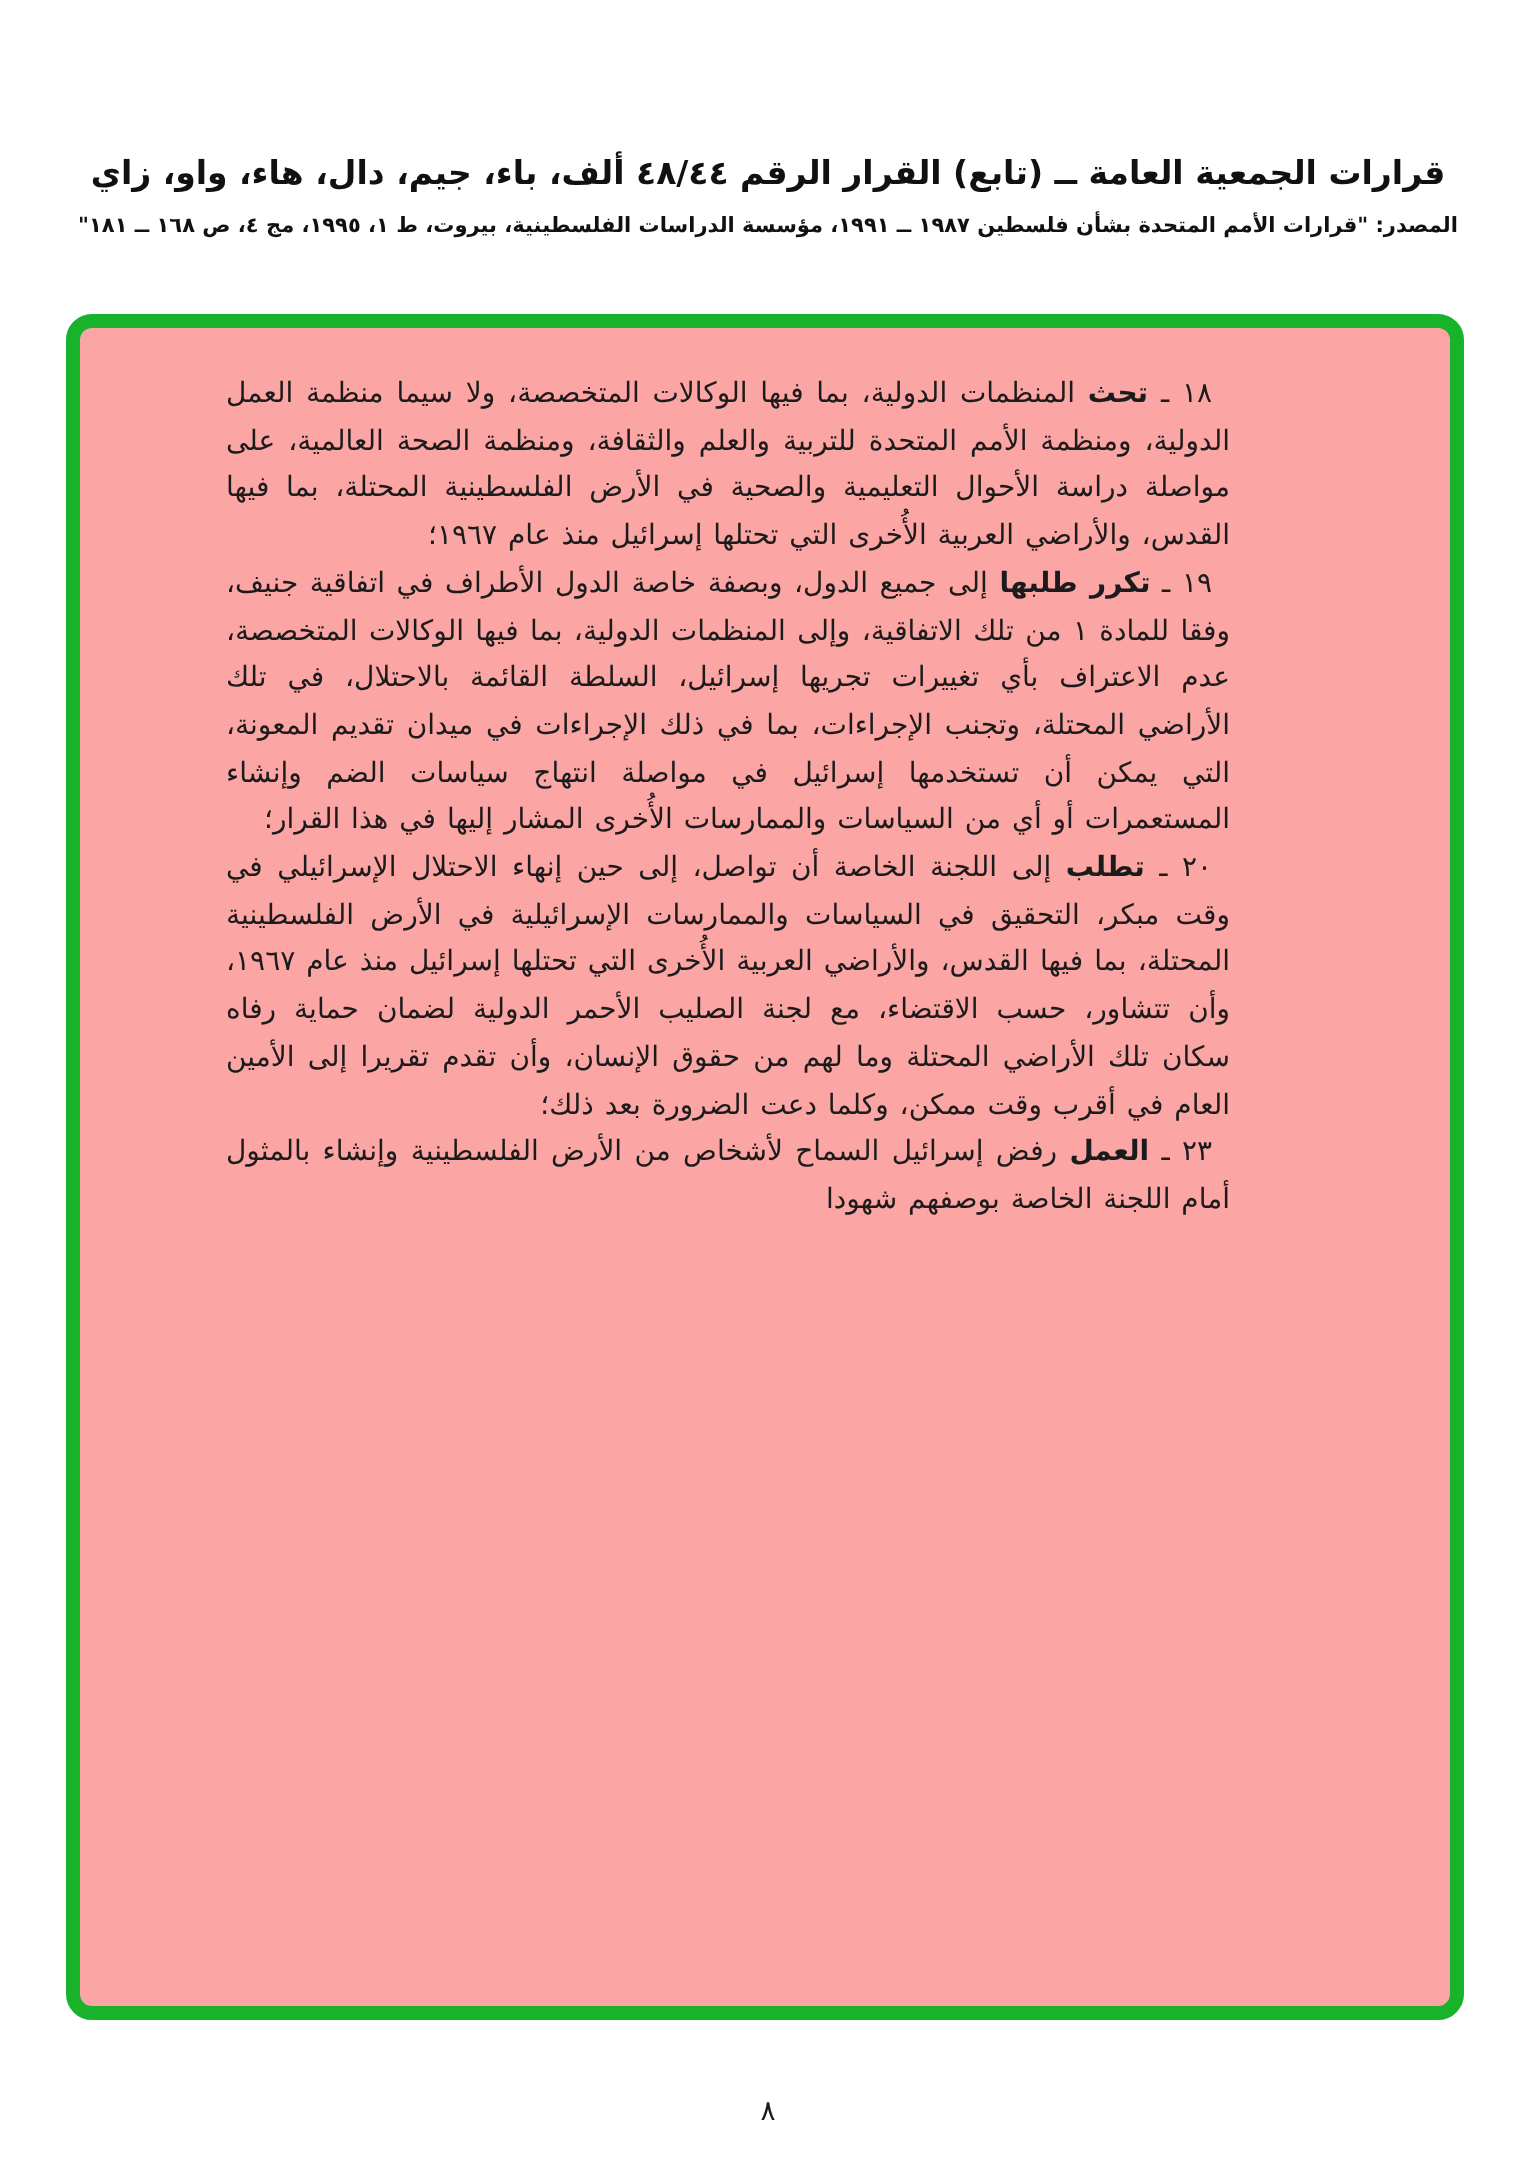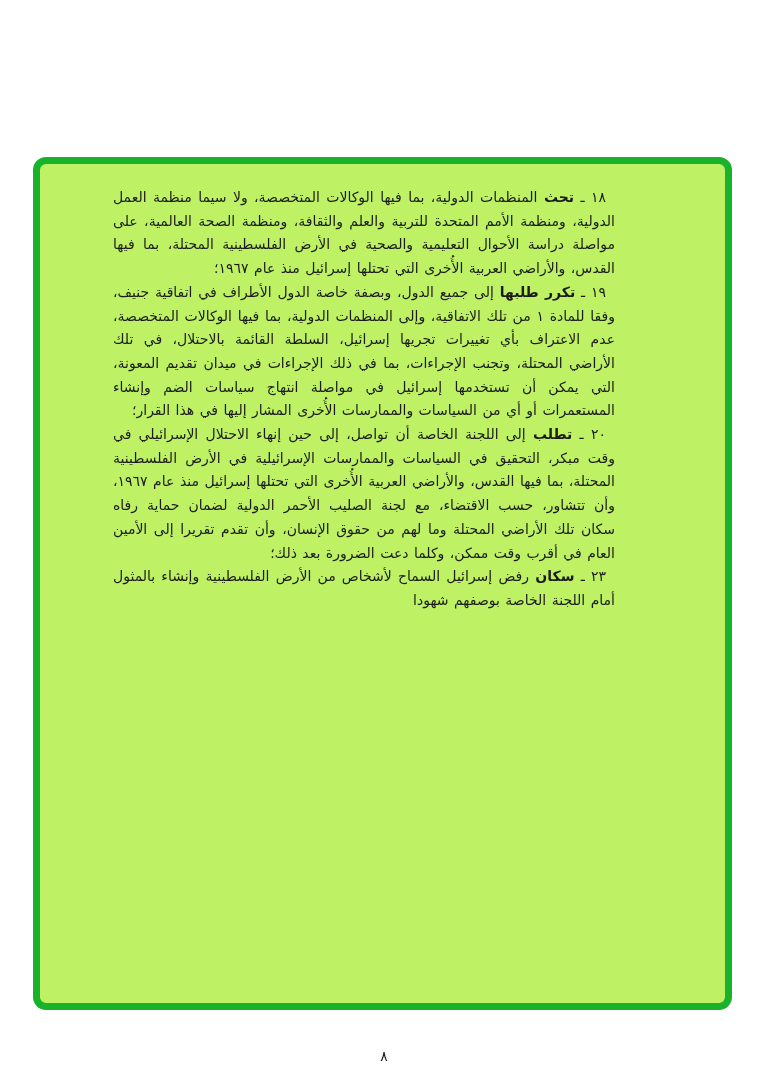--- a/index.html
+++ b/index.html
@@ -36,21 +36,21 @@
     color: #111111;
   }
   .content-frame {
     position: absolute;
     left: 33px;
     top: 157px;
     width: 699px;
     height: 853px;
     border: 7px solid #19b22b;
     border-radius: 13px;
-    background: #bef264;
+    background: #fca5a5;
     overflow: hidden;
   }
   .text-column {
     position: absolute;
     top: 22px;
     right: 110px;
     width: 502px;
     direction: rtl;
   }
   .para {
@@ -72,32 +72,36 @@
     font-size: 14px;
     color: #1b1b1b;
     direction: rtl;
   }
 </style>
 </head>
 <body>
 
 <div class="page">
 
+  <div class="header">
+    <div class="header-title">قرارات الجمعية العامة ــ (تابع) القرار الرقم ٤٨/٤٤ ألف، باء، جيم، دال، هاء، واو، زاي</div>
+    <div class="header-source">المصدر: "قرارات الأمم المتحدة بشأن فلسطين ١٩٨٧ ــ ١٩٩١، مؤسسة الدراسات الفلسطينية، بيروت، ط ١، ١٩٩٥، مج ٤، ص ١٦٨ ــ ١٨١"</div>
+  </div>
 
   <div class="content-frame">
     <div class="text-column">
 
       <p class="para"><span class="pnum">١٨</span> <span class="pnum">ـ</span> <b class="lead">تحث</b> <span>المنظمات الدولية، بما فيها الوكالات المتخصصة، ولا سيما منظمة العمل الدولية، ومنظمة الأمم المتحدة للتربية والعلم والثقافة، ومنظمة الصحة العالمية، على مواصلة دراسة الأحوال التعليمية والصحية في الأرض الفلسطينية المحتلة، بما فيها القدس، والأراضي العربية الأُخرى التي تحتلها إسرائيل منذ عام ١٩٦٧؛</span></p>
 
       <p class="para"><span class="pnum">١٩</span> <span class="pnum">ـ</span> <b class="lead">تكرر طلبها</b> <span>إلى جميع الدول، وبصفة خاصة الدول الأطراف في اتفاقية جنيف، وفقا للمادة ١ من تلك الاتفاقية، وإلى المنظمات الدولية، بما فيها الوكالات المتخصصة، عدم الاعتراف بأي تغييرات تجريها إسرائيل، السلطة القائمة بالاحتلال، في تلك الأراضي المحتلة، وتجنب الإجراءات، بما في ذلك الإجراءات في ميدان تقديم المعونة، التي يمكن أن تستخدمها إسرائيل في مواصلة انتهاج سياسات الضم وإنشاء المستعمرات أو أي من السياسات والممارسات الأُخرى المشار إليها في هذا القرار؛</span></p>
 
       <p class="para"><span class="pnum">٢٠</span> <span class="pnum">ـ</span> <b class="lead">تطلب</b> <span>إلى اللجنة الخاصة أن تواصل، إلى حين إنهاء الاحتلال الإسرائيلي في وقت مبكر، التحقيق في السياسات والممارسات الإسرائيلية في الأرض الفلسطينية المحتلة، بما فيها القدس، والأراضي العربية الأُخرى التي تحتلها إسرائيل منذ عام ١٩٦٧، وأن تتشاور، حسب الاقتضاء، مع لجنة الصليب الأحمر الدولية لضمان حماية رفاه سكان تلك الأراضي المحتلة وما لهم من حقوق الإنسان، وأن تقدم تقريرا إلى الأمين العام في أقرب وقت ممكن، وكلما دعت الضرورة بعد ذلك؛</span></p>
 
 
 
-      <p class="para"><span class="pnum">٢٣</span> <span class="pnum">ـ</span> <b class="lead">سكان</b> <span>رفض إسرائيل السماح لأشخاص من الأرض الفلسطينية وإنشاء بالمثول أمام اللجنة الخاصة بوصفهم شهودا</span></p>
+      <p class="para"><span class="pnum">٢٣</span> <span class="pnum">ـ</span> <b class="lead">العمل</b> <span>رفض إسرائيل السماح لأشخاص من الأرض الفلسطينية وإنشاء بالمثول أمام اللجنة الخاصة بوصفهم شهودا</span></p>
 
     </div>
   </div>
 
   <div class="page-number">٨</div>
 
 </div>
 
 </body></html>

